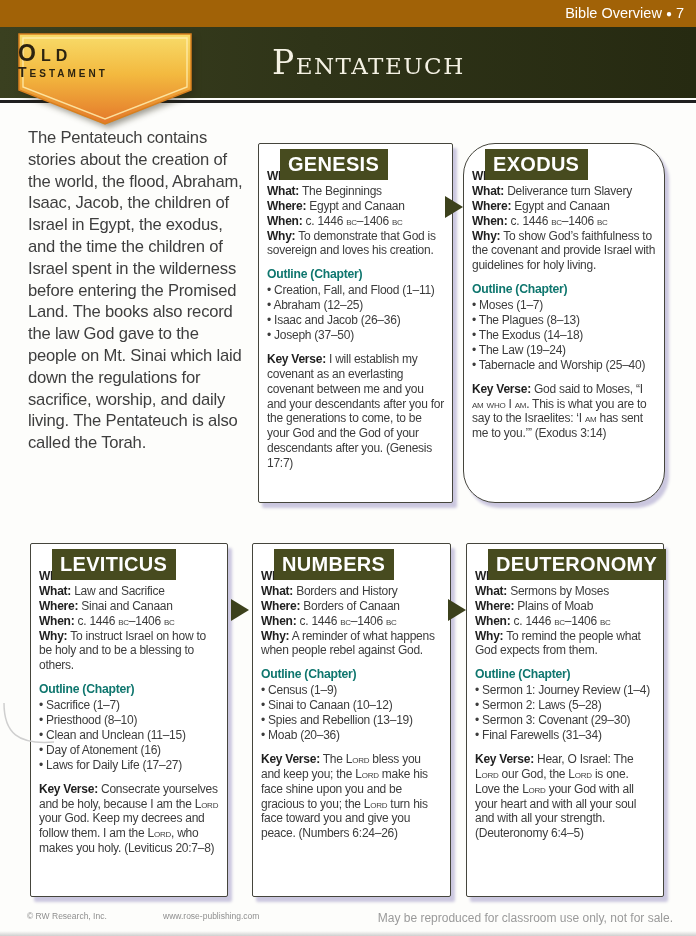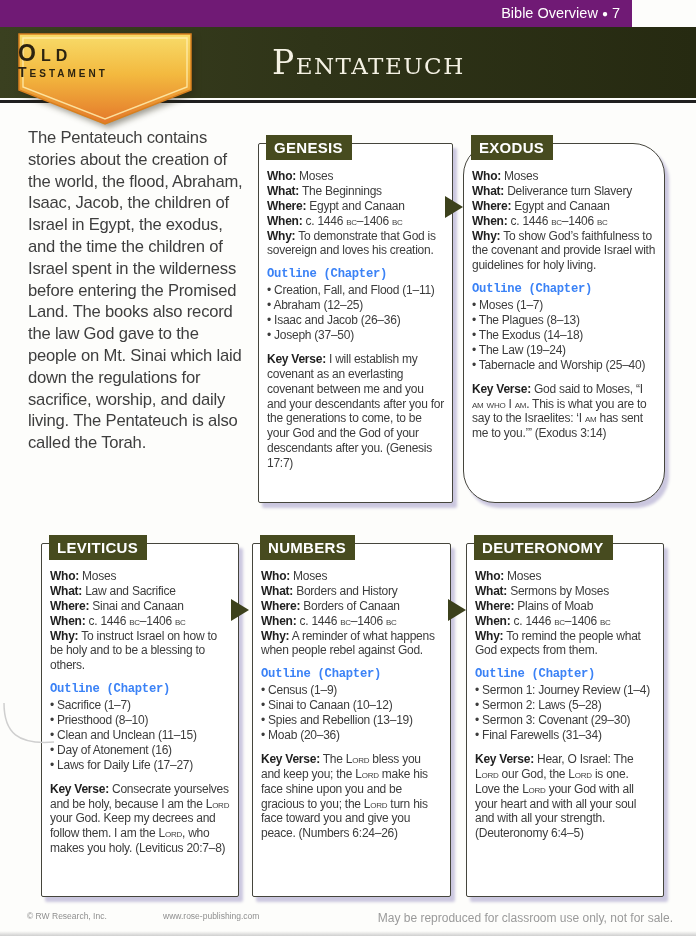--- a/index.html
+++ b/index.html
@@ -1,20 +1,20 @@
 <!DOCTYPE html>
 <html><head>
 <meta charset="utf-8">
 <style>
   html,body{margin:0;padding:0;}
   .page{position:relative;width:696px;height:936px;background:#fdfdfb;overflow:hidden;
         font-family:"Liberation Sans",sans-serif;color:#3c3c3c;}
 
   
-  .top-strip{position:absolute;left:0;top:0;width:632px;height:27px;background:#701a75;}
+  .top-strip{position:absolute;left:0;top:0;width:696px;height:27px;background:#a16207;}
   .header-right{position:absolute;right:12px;top:0;line-height:27px;color:#ffffff;font-size:14.5px;}
   .header-right .dot{font-size:10px;vertical-align:1px;padding:0 4px;}
   .title-band{position:absolute;left:0;top:27px;width:696px;height:71px;
         background:linear-gradient(90deg,#3a4020 0%,#2f3418 45%,#262a11 100%);
         display:flex;align-items:center;}
   .section-title{margin:0 0 0 272px;font-family:"DejaVu Serif","Liberation Serif",serif;
         font-variant:small-caps;font-size:33px;font-weight:normal;letter-spacing:1.5px;color:#f5f2e4;}
   .rule{position:absolute;left:0;top:100px;width:696px;height:3px;background:#1f1f1f;}
 
   
@@ -26,25 +26,25 @@
   .badge-line1{font-size:23px;letter-spacing:5px;}
   .badge-line2{font-size:14px;letter-spacing:3px;}
 
   
   .intro{position:absolute;left:28px;top:127px;width:219px;margin:0;
         font-size:16.6px;line-height:21.8px;color:#3e3e3e;letter-spacing:-0.2px;}
 
   
   .card{position:absolute;background:#ffffff;border:1.6px solid #45453c;border-radius:2px;
         box-shadow:4px 5px 3px #cbc7df;}
-  .card-title{position:absolute;top:-9px;left:7px;margin:0;background:#474b1f;color:#ffffff;
-        font-size:15px;font-weight:bold;letter-spacing:0.3px;padding:4px 9px 4px 8px;}
+  .card-title{position:absolute;top:-9px;left:7px;margin:14px;background:#474b1f;color:#ffffff;
+        font-size:20px;font-weight:bold;letter-spacing:0.3px;padding:4px 9px 4px 8px;}
   .card-body{padding:25px 7px 6px 8px;font-size:12px;line-height:1.24;letter-spacing:-0.25px;}
   .fl{color:#1f1f1f;}
-  .outline-title{margin:9px 0 1px;font-size:12.2px;color:#3b82f6;font-weight:bold;font-family:Liberation Mono, monospace;}
+  .outline-title{margin:9px 0 1px;font-size:12.2px;color:#0f766e;font-weight:bold;}
   ul.outline{margin:0;padding:0;list-style:none;}
   ul.outline li{padding-left:11px;text-indent:-11px;}
   ul.outline li::before{content:"• ";}
   .verse{margin:9px 0 0;}
   .sc{font-variant:small-caps;}
 
   
   .arrow{position:absolute;width:0;height:0;border-top:11px solid transparent;
         border-bottom:11px solid transparent;border-left:18px solid #3c411c;}
   .arrow-1{left:445px;top:196px;}
@@ -128,21 +128,21 @@
             <li>Moses (1–7)</li>
             <li>The Plagues (8–13)</li>
             <li>The Exodus (14–18)</li>
             <li>The Law (19–24)</li>
             <li>Tabernacle and Worship (25–40)</li>
           </ul>
       <p class="verse"><b class="fl">Key Verse:</b> <span>God said to Moses, “<span class="sc">I am who I am</span>. This is what you are to say to the Israelites: ‘<span class="sc">I am</span> has sent me to you.’” (Exodus 3:14)</span></p>
     </div>
   </section>
 
-  <section class="card" style="left: 41px; top: 543px; width: 196px; height: 352px;">
+  <section class="card" style="left: 30px; top: 543px; width: 196px; height: 352px;">
     <h2 class="card-title">LEVITICUS</h2>
     <div class="card-body">
       <div class="field"><b class="fl">Who:</b> <span class="fv">Moses</span></div>
       <div class="field"><b class="fl">What:</b> <span class="fv">Law and Sacrifice</span></div>
       <div class="field"><b class="fl">Where:</b> <span class="fv">Sinai and Canaan</span></div>
       <div class="field"><b class="fl">When:</b> <span class="fv">c. 1446 <span class="sc">bc</span>–1406 <span class="sc">bc</span></span></div>
       <div class="field"><b class="fl">Why:</b> <span class="fv">To instruct Israel on how to be holy and to be a blessing to others.</span></div>
       <h3 class="outline-title">Outline (Chapter)</h3>
       <ul class="outline">
             <li>Sacrifice (1–7)</li>

